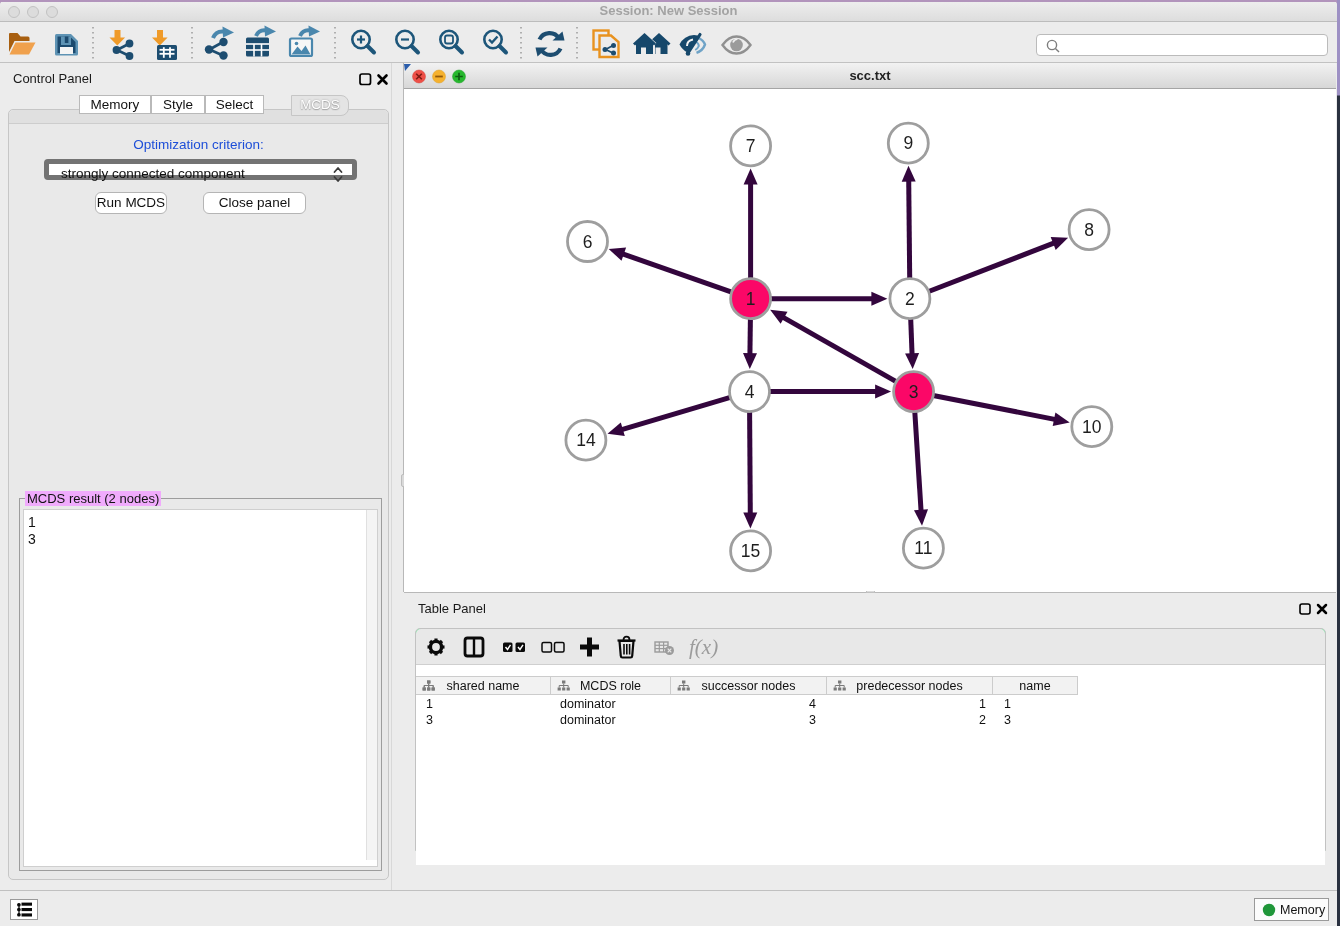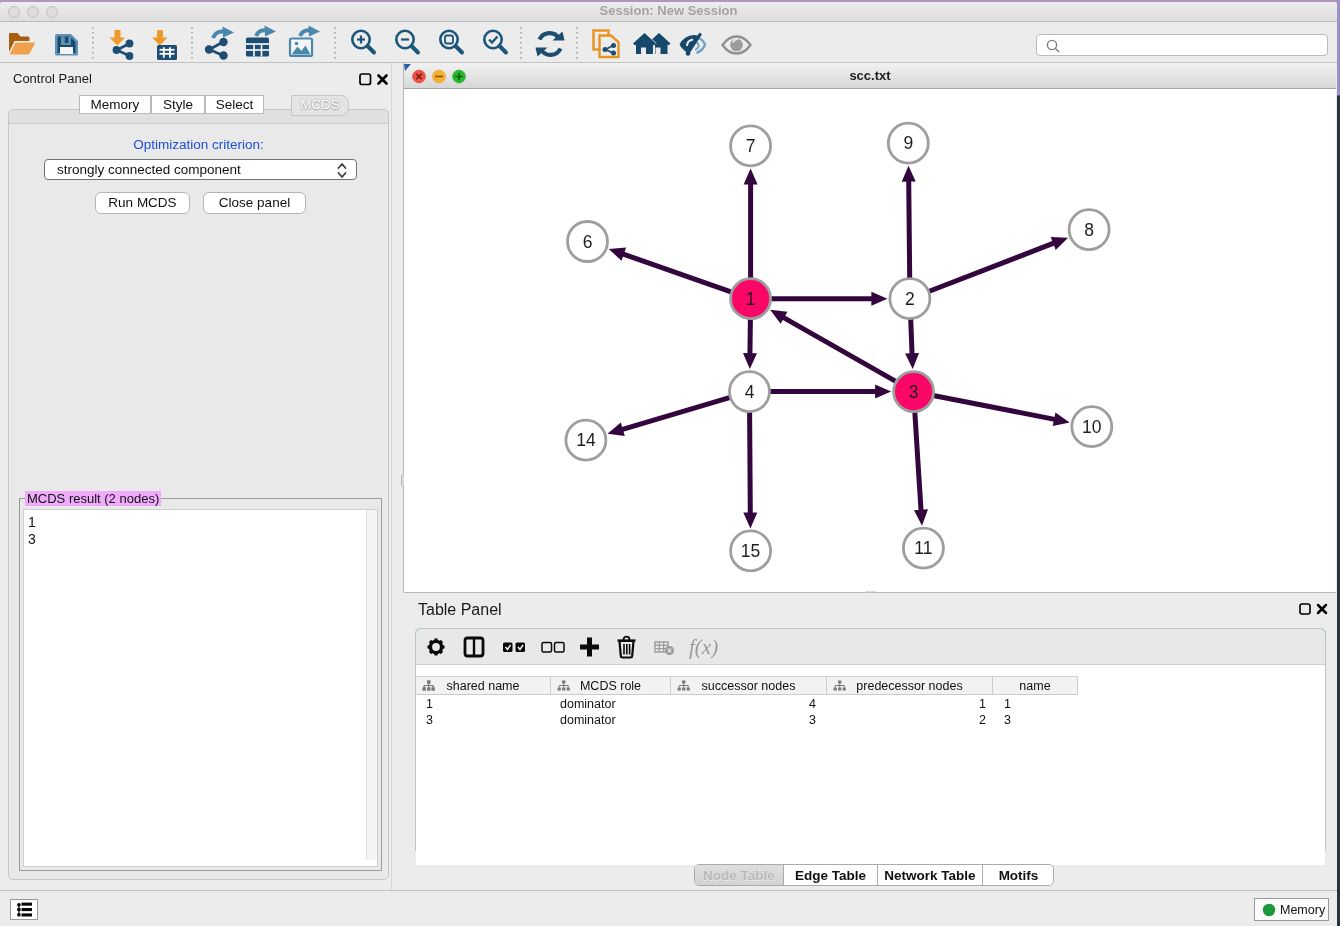--- a/index.html
+++ b/index.html
@@ -19,34 +19,34 @@
 #search { position:absolute; left:1036px; top:11px; width:292px; height:22px; background:#ffffff; border:1px solid #bbbbbb; border-radius:4px; }
 
 #cp { position:absolute; left:0; top:63px; width:392px; height:827px; background:#ececec; border-right:1px solid #d8d8d8; }
 #cp-title { position:absolute; left:13px; top:8px; font-size:13px; color:#1a1a1a; }
 #cp-box { position:absolute; left:8px; top:46px; width:381px; height:771px; background:#e9e9e9; border:1px solid #c6c6c6; border-radius:5px; }
 #cp-box-top { position:absolute; left:0; top:0; width:100%; height:14px; background:#e0e0e0; border-bottom:1px solid #cdcdcd; border-radius:5px 5px 0 0;}
 #tabs { position:absolute; left:79px; top:32px; height:19px; }
 .tab { position:absolute; top:0; height:19px; background:#ffffff; border:1px solid #b9b9b9; font-size:13.5px; color:#111; text-align:center; line-height:18px; }
 #tab-mcds { background:#e4e4e4; border-color:#c6c6c6; color:#ffffff; text-shadow:0 0 2px #9b9b9b, 0 1px 1px #a8a8a8; border-radius:0 8px 8px 0; height:21px;margin-left:27px; }
 #opt-label { position:absolute; left:0; top:74px; width:397px; text-align:center; font-size:13.5px; color:#1d4ed8; }
-#opt-select { position:absolute; left:44px; top:96px; width:313px; height:21px; background:#ffffff; border:1px solid #737373; border-radius:4px; font-size:13.5px; color:#111; line-height:19px; padding-left:12px; }
+#opt-select { position:absolute; left:44px; top:96px; width:313px; height:21px; background:#ffffff; border:5px solid #737373; border-radius:4px; font-size:13.5px; color:#111; line-height:19px; padding-left:12px; }
 .btn { position:absolute; height:22px; background:#ffffff; border:1px solid #b5b5b5; border-radius:6px; font-size:13.5px; color:#111; text-align:center; line-height:20px; }
 #fieldset { position:absolute; left:10px; top:388px; width:363px; height:373px; border:1px solid #9d9d9d; }
 #fs-label { position:absolute; left:5px; top:-8px; background:#f0abfc; font-size:13px; color:#111; padding:0 2px; }
 #fs-list { position:absolute; left:3px; top:10px; right:3px; bottom:3px; background:#fff; border:1px solid #cfcfcf; font-size:14px; color:#111; line-height:17px; padding:4px 0 0 4px; }
 #fs-scroll { position:absolute; right:4px; top:11px; width:11px; height:350px; background:#f4f4f4; border-left:1px solid #e0e0e0; }
 
 #nw { position:absolute; left:404px; top:63px; width:932px; height:529px; background:#ffffff; box-shadow:-1px 0 0 #b8b8b8, 0 1px 0 #b8b8b8; }
 #nw-title { position:absolute; left:0; top:0; width:100%; height:26px; background:linear-gradient(#f2f2f2,#d7d7d7); border-bottom:1px solid #a5a5a5; }
 #nw-title .name { position:absolute; top:5px; left:0; width:100%; text-align:center; font-size:13px; font-weight:bold; color:#222; }
 #nw-canvas { position:absolute; left:0; top:27px; width:932px; height:501px; background:#fff; }
 
 #tp { position:absolute; left:404px; top:596px; width:933px; height:292px; background:#ececec; }
-#tp-title { position:absolute; left:14px; top:5px; font-size:16px; color:#1a1a1a; }
+#tp-title { position:absolute; left:14px; top:5px; font-size:13px; color:#1a1a1a; }
 #tp-box { position:absolute; left:11px; top:32px; width:911px; height:223px; background:#86efac; border:1px solid #c2c2c2; border-radius:5px 5px 0 0;text-decoration:underline; }
 #tp-toolbar { position:absolute; left:0; top:0; width:100%; height:36px; background:#e8e8e8; border-bottom:1px solid #cfcfcf; border-radius:5px 5px 0 0; }
 #tp-grid { position:absolute; left:0; top:36px; width:909px; height:200px; background:#fff; font-size:12.5px; color:#111; }
 .th { position:absolute; top:11px; height:19px; background:#f2f2f2; border-right:1px solid #cccccc; border-top:1px solid #cccccc; border-bottom:1px solid #cccccc; text-align:center; line-height:18px; }
 .td { position:absolute; height:16px; line-height:16px; }
 .treeic { position:absolute; top:15px; }
 
 #btabs { position:absolute; left:290px; top:268px; width:360px; height:22px; border:1px solid #ababab; border-radius:5px; background:#fff; overflow:hidden; }
 .bseg { position:absolute; top:0; height:22px; font-size:13.5px; font-weight:bold; color:#111; text-align:center; line-height:21px; }
 #btab-node { background:linear-gradient(#dedede,#d2d2d2); color:#b9b9b9; text-shadow:0 1px 0 #eaeaea; }
@@ -222,21 +222,21 @@
       <div class="tab" style="left:126px;width:59px;">Select</div>
       <div class="tab" id="tab-mcds" style="left:185px;width:58px;">MCDS</div>
     </div>
     <div id="opt-label">Optimization criterion:</div>
     <div id="opt-select">strongly connected component
       <svg width="12" height="17" style="position:absolute;right:8px;top:2px;">
         <path d="M2.5 6 L6 2 L9.5 6" fill="none" stroke="#3c3c3c" stroke-width="1.8" stroke-linecap="round" stroke-linejoin="round"></path>
         <path d="M2.5 11 L6 15 L9.5 11" fill="none" stroke="#3c3c3c" stroke-width="1.8" stroke-linecap="round" stroke-linejoin="round"></path>
       </svg>
     </div>
-    <div class="btn" style="left:95px;top:129px;width:95px;">Run MCDS</div>
+    <div class="btn" style="left:95px;top:129px;width:72px;">Run MCDS</div>
     <div class="btn" style="left:203px;top:129px;width:103px;">Close panel</div>
   </div>
   <div id="nw">
     <div id="nw-title">
       <div style="position:absolute;left:-3px;top:411px;width:7px;height:13px;background:#d9d9d9;border:1px solid #bdbdbd;border-radius:2px;"></div>
       <div style="position:absolute;left:462px;top:525px;width:9px;height:5px;background:#dcdcdc;border:1px solid #c0c0c0;"></div>
       <svg width="80" height="27" style="position:absolute;left:0;top:0;">
         <path d="M0 1 L7 1 L1 8 Z" fill="#2b5dab"></path>
         <circle cx="15" cy="13.5" r="6.5" fill="#ee4f47" stroke="#d24137" stroke-width="0.5"></circle>
         <path d="M12.2 10.7 L17.8 16.3 M17.8 10.7 L12.2 16.3" stroke="#7e1a12" stroke-width="1.6"></path>
@@ -399,26 +399,20 @@
         <div class="td" style="left:255px;top:31px;width:145px;text-align:right;">4</div>
         <div class="td" style="left:411px;top:31px;width:159px;text-align:right;">1</div>
         <div class="td" style="left:588px;top:31px;">1</div>
         <div class="td" style="left:10px;top:47px;">3</div>
         <div class="td" style="left:144px;top:47px;">dominator</div>
         <div class="td" style="left:255px;top:47px;width:145px;text-align:right;">3</div>
         <div class="td" style="left:411px;top:47px;width:159px;text-align:right;">2</div>
         <div class="td" style="left:588px;top:47px;">3</div>
       </div>
     </div>
-    <div id="btabs">
-      <div class="bseg" id="btab-node" style="left:0;width:88px;">Node Table</div>
-      <div class="bseg" style="left:88px;width:94px;border-left:1px solid #ababab;">Edge Table</div>
-      <div class="bseg" style="left:182px;width:105px;border-left:1px solid #ababab;">Network Table</div>
-      <div class="bseg" style="left:287px;width:72px;border-left:1px solid #ababab;">Motifs</div>
-    </div>
   </div>
   <div id="status">
     <div id="list-btn">
       <svg width="26" height="19" style="position:absolute;left:0;top:0;">
         <line x1="8" y1="4" x2="8" y2="15" stroke="#0a0a0a" stroke-width="1.2"></line>
         <g fill="#0a0a0a">
           <rect x="10.5" y="2.6" width="10.5" height="3.1"></rect>
             <rect x="10.5" y="8" width="10.5" height="3.1"></rect>
             <rect x="10.5" y="13.4" width="10.5" height="3.1"></rect>
           <rect x="6.1" y="2.9" width="3.6" height="3.6" rx="1.6"></rect>

